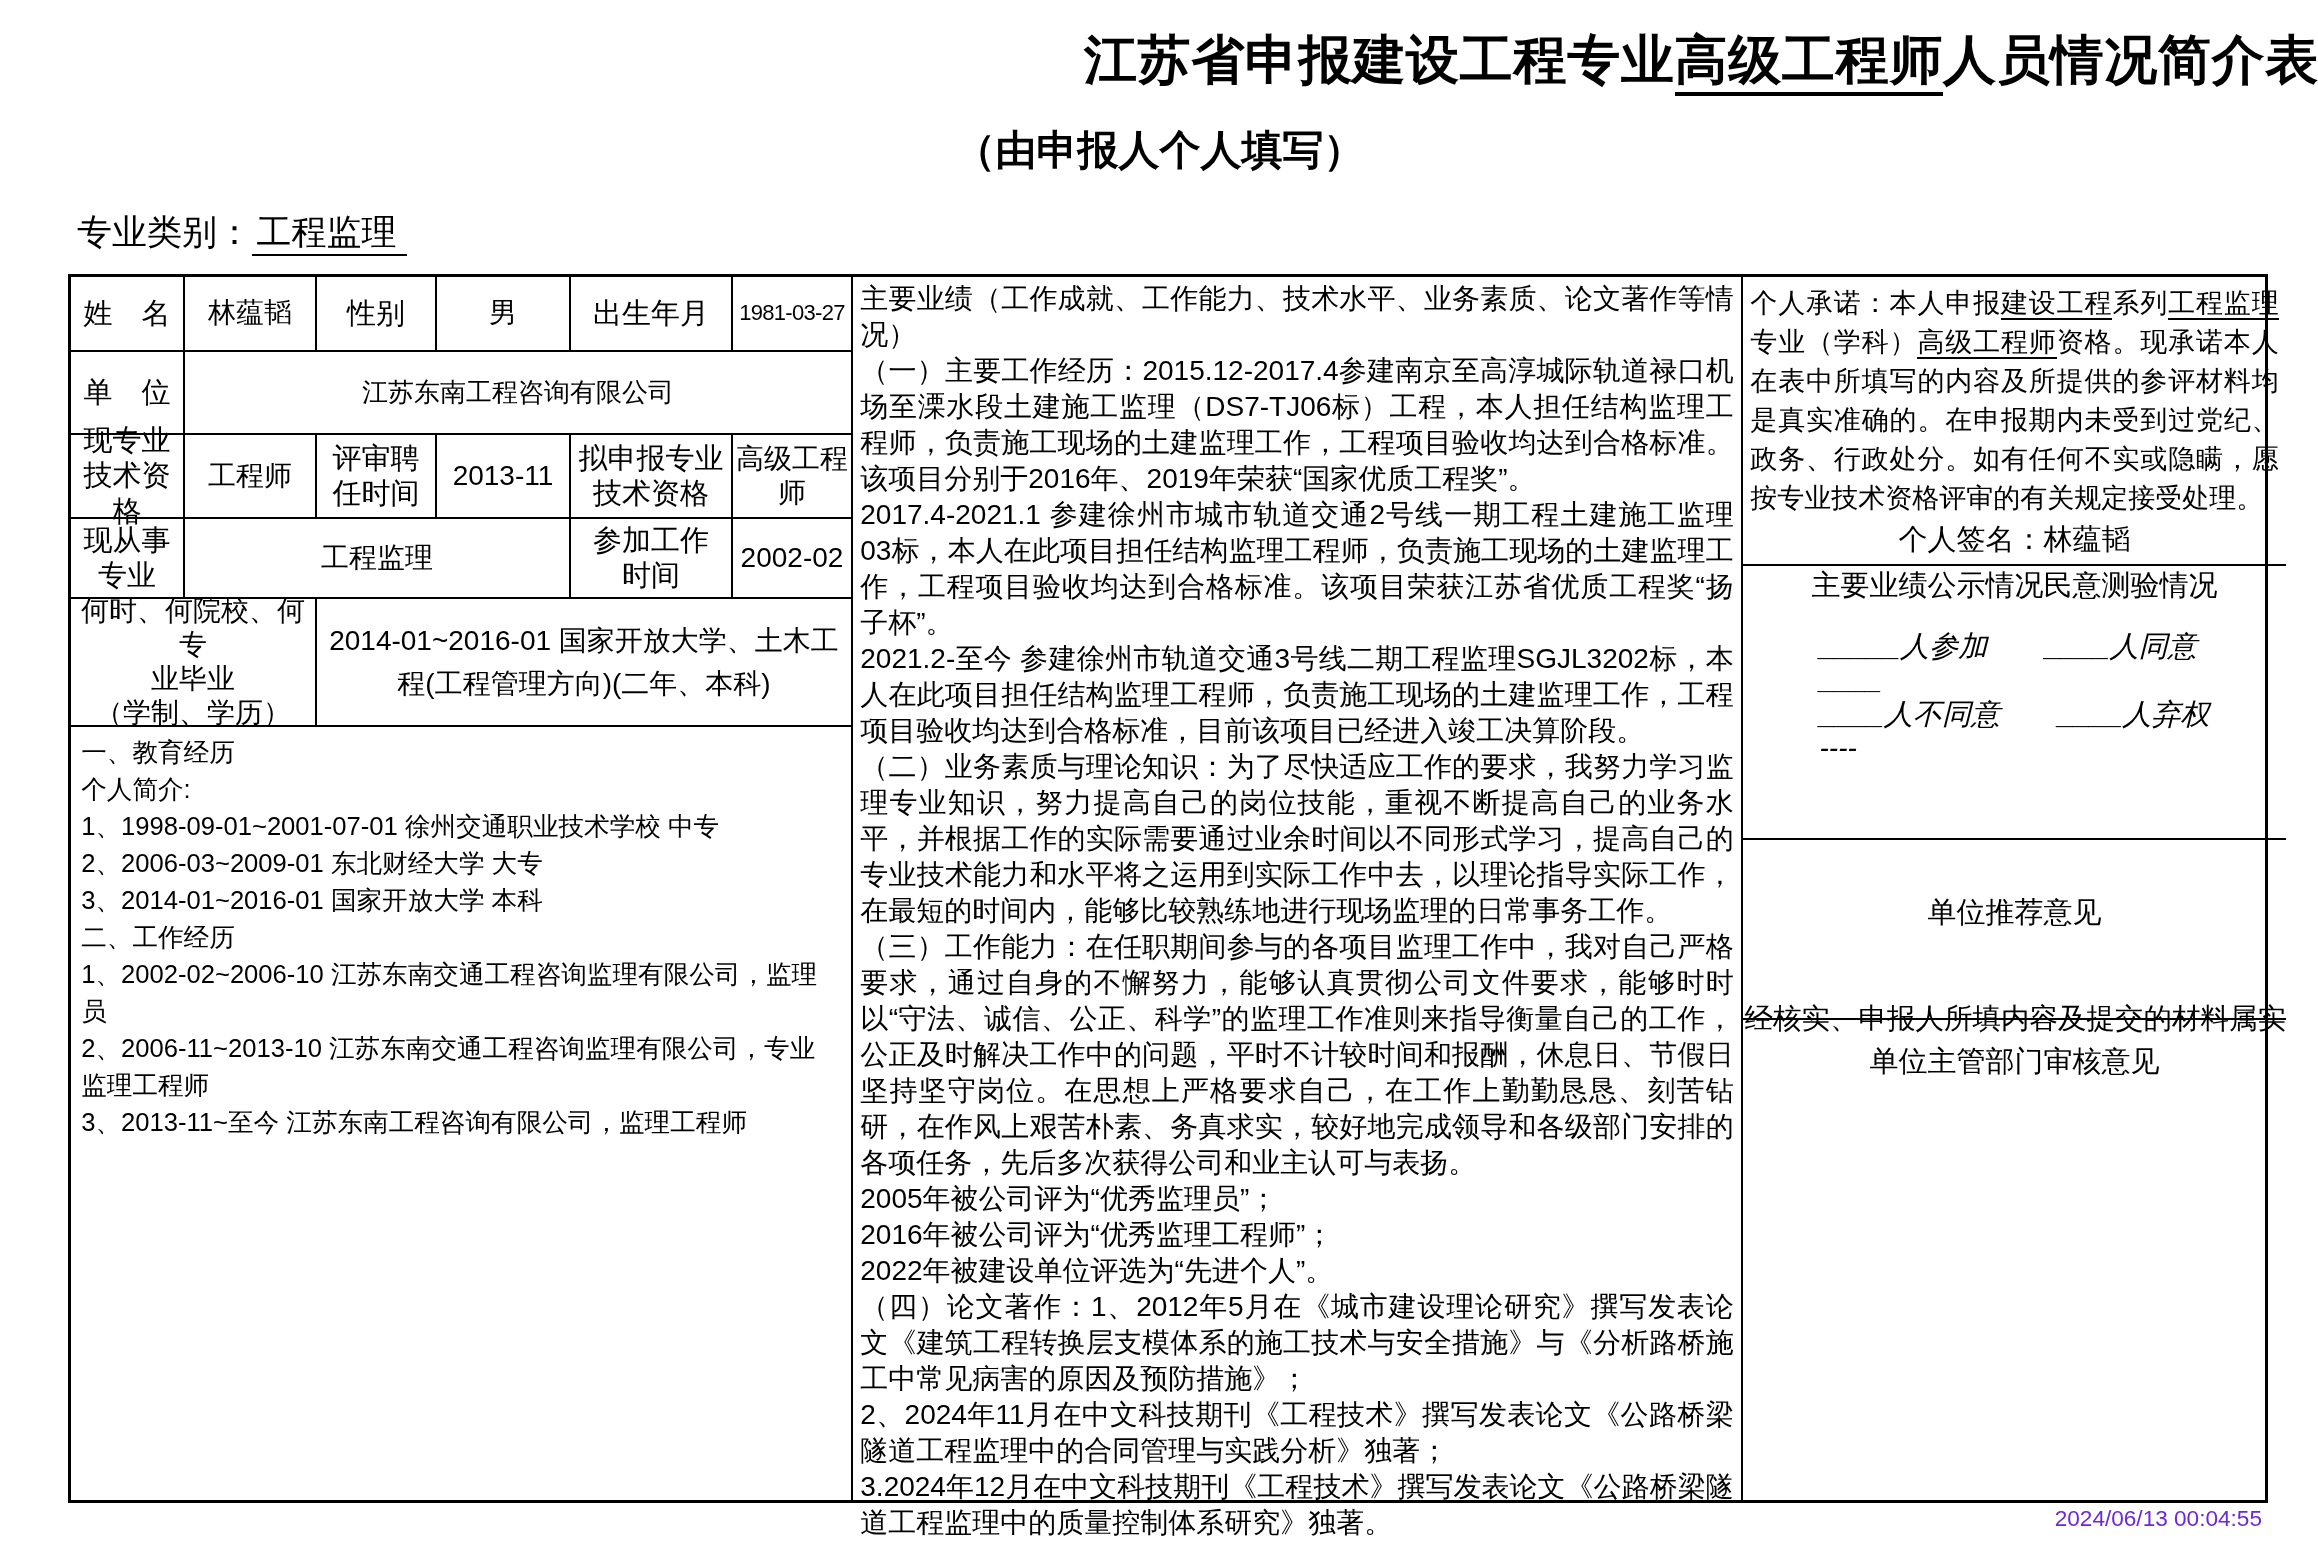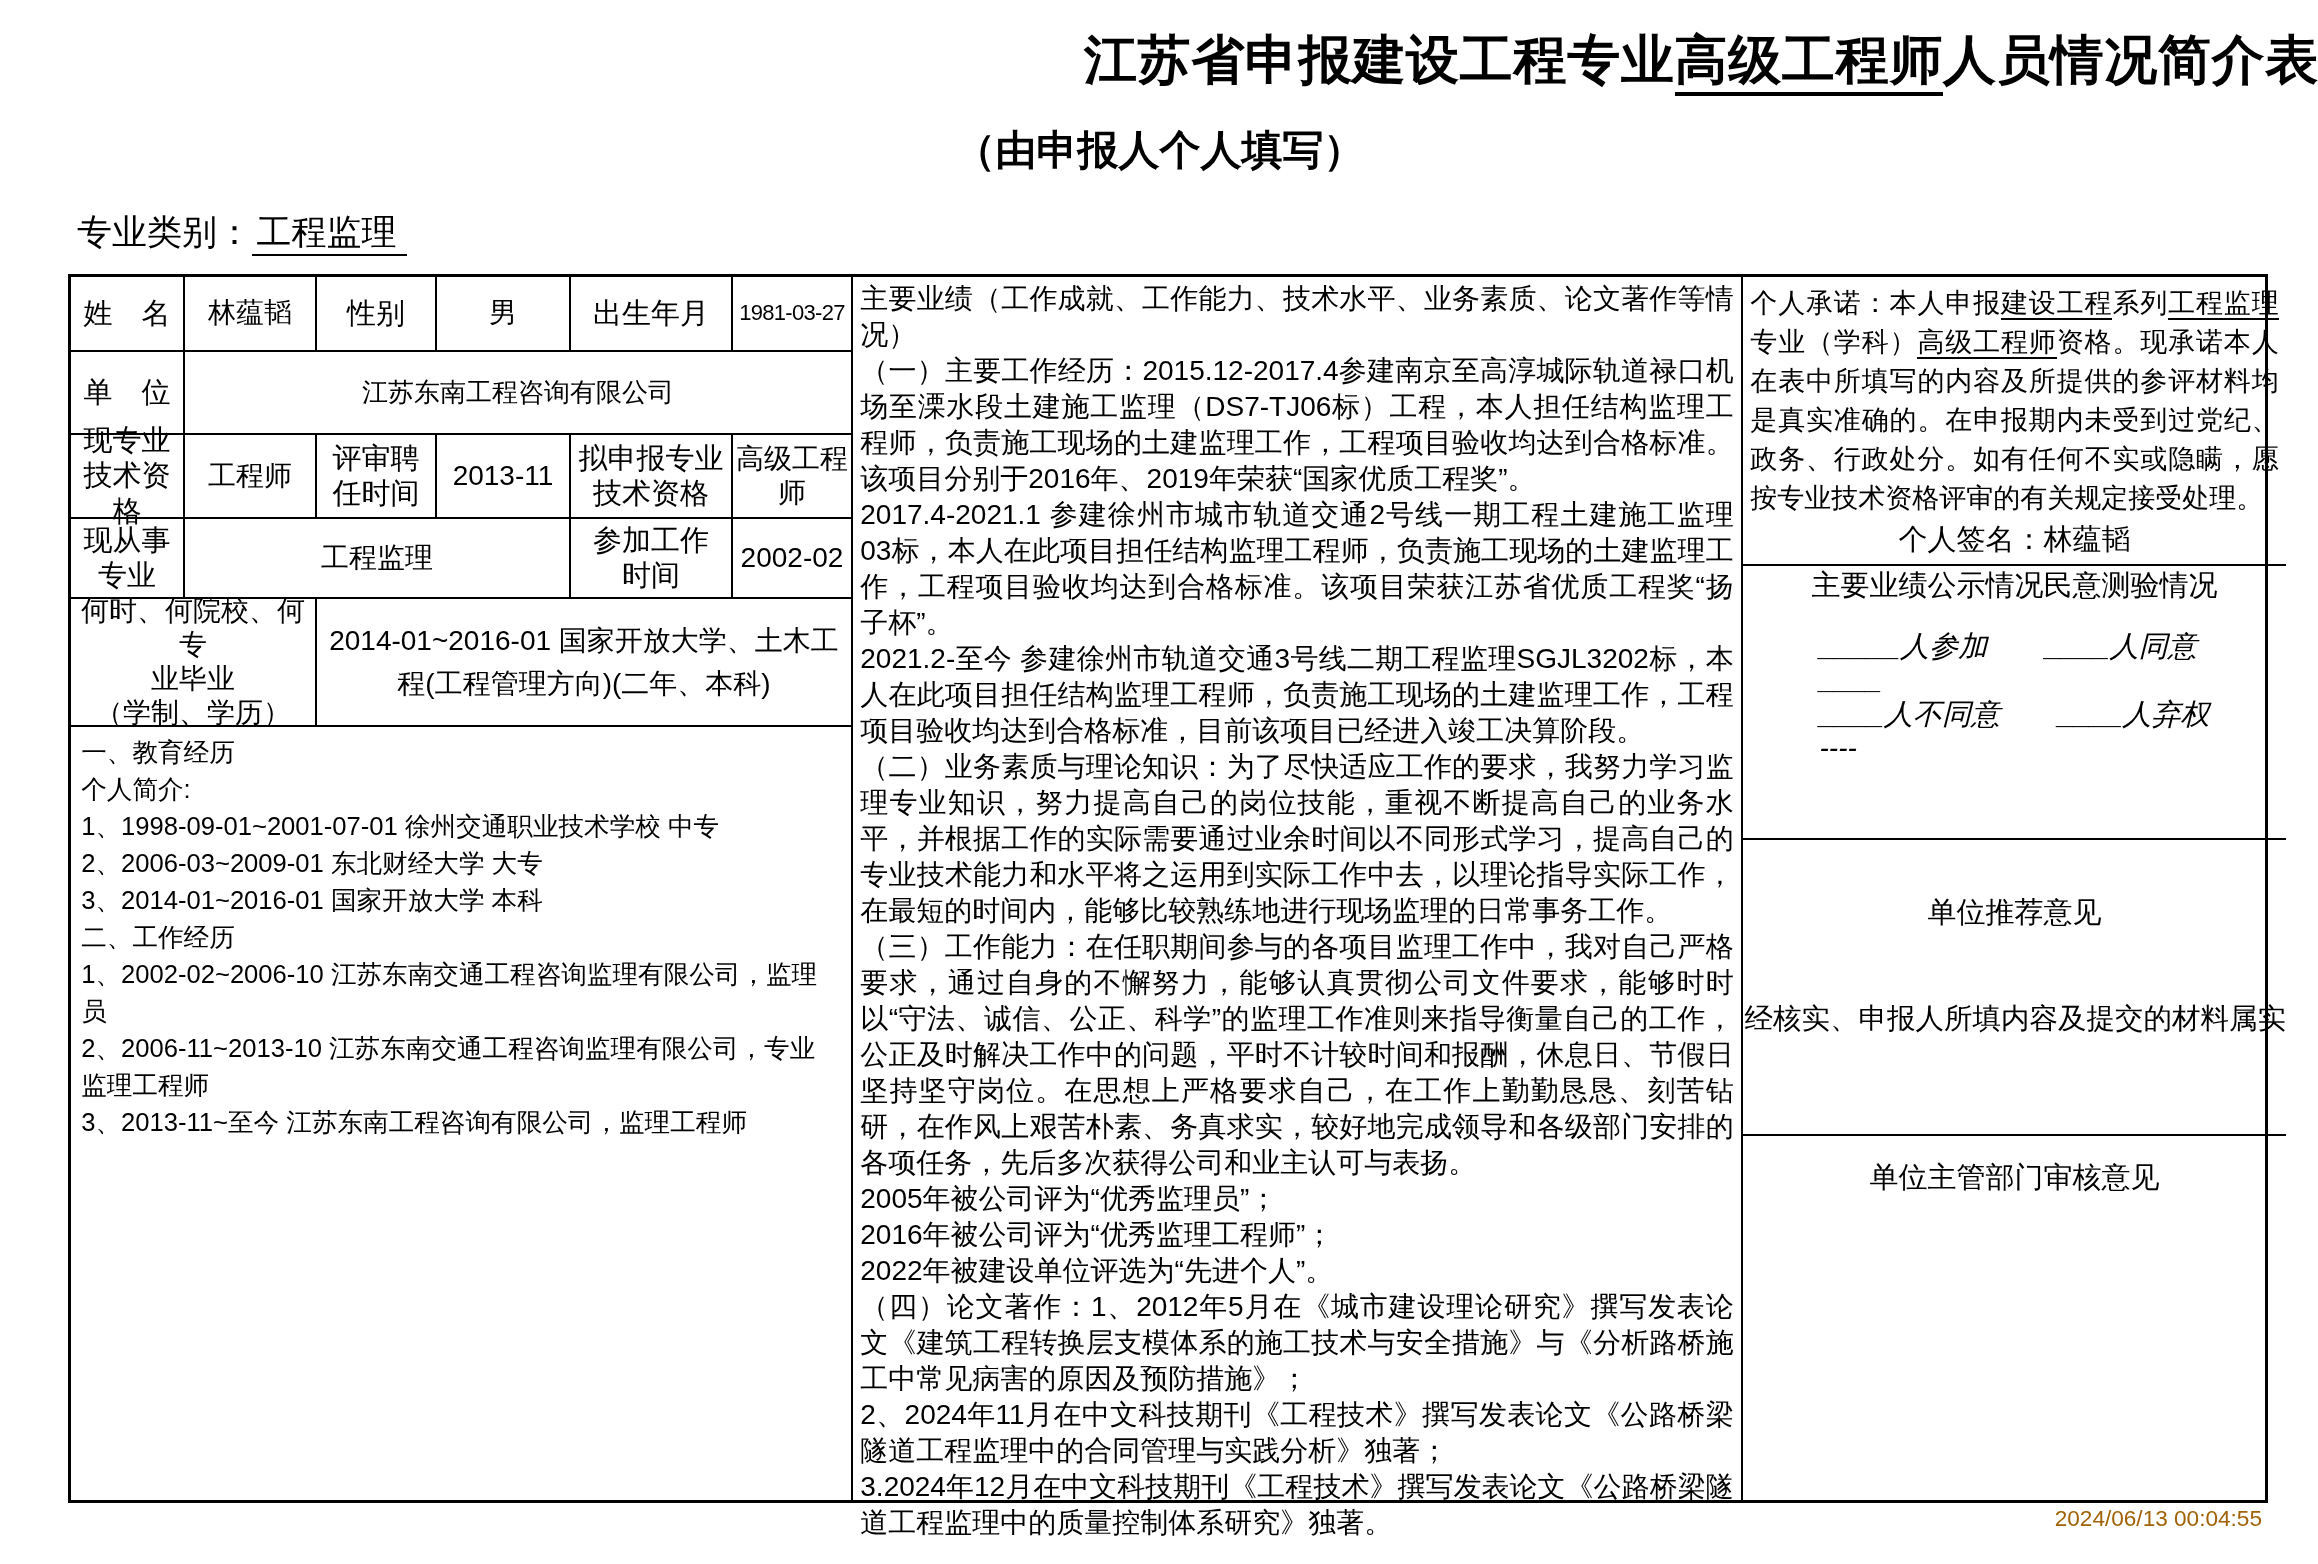--- a/index.html
+++ b/index.html
@@ -51,27 +51,27 @@
   .rc-a{height:289px;border-bottom:2.9px solid #000;padding:7.3px 7.3px 0;
         font-size:27px;line-height:39px;text-align:justify;}
   .rc-a p{margin:0;}
   .useg{border-bottom:2.2px solid #000;}
   .sig{text-align:center;font-size:29px;margin-top:2.9px;line-height:37px;}
   .rc-b{height:274px;border-bottom:2.9px solid #000;text-align:center;}
   .poll-title{font-size:29px;line-height:38px;margin:0 0 20.5px 0;}
   .poll-lines{display:inline-block;text-align:left;font-size:29px;}
   .poll-lines p{margin:0;line-height:42px;font-style:italic;}
   .poll-lines p.stray{line-height:26px;font-size:28px;}
-  .rc-c{height:296px;border-bottom:2.9px solid #000;}
+  .rc-c{height:180px;border-bottom:2.9px solid #000;}
   .rc-c .hd{text-align:center;font-size:29px;margin-top:53px;}
   .rc-c .bd{margin-top:67px;font-size:28.5px;white-space:nowrap;padding-left:1.5px;}
   .rc-d{flex:1;}
   .rc-d .hd{text-align:center;font-size:29px;margin-top:22px;}
 
-  .timestamp{position:absolute;top:1506px;right:57px;font-size:22.6px;color:#a16207;}
+  .timestamp{position:absolute;top:1506px;right:57px;font-size:22.6px;color:#6d28d9;}
 </style>
 </head>
 <body>
 
 <div class="page">
 
   <div class="title"><span>江苏省申报建设工程专业</span><span class="t-u">高级工程师</span><span>人员情况简介表</span></div>
 
   <div class="subtitle">（由申报人个人填写）</div>
 

